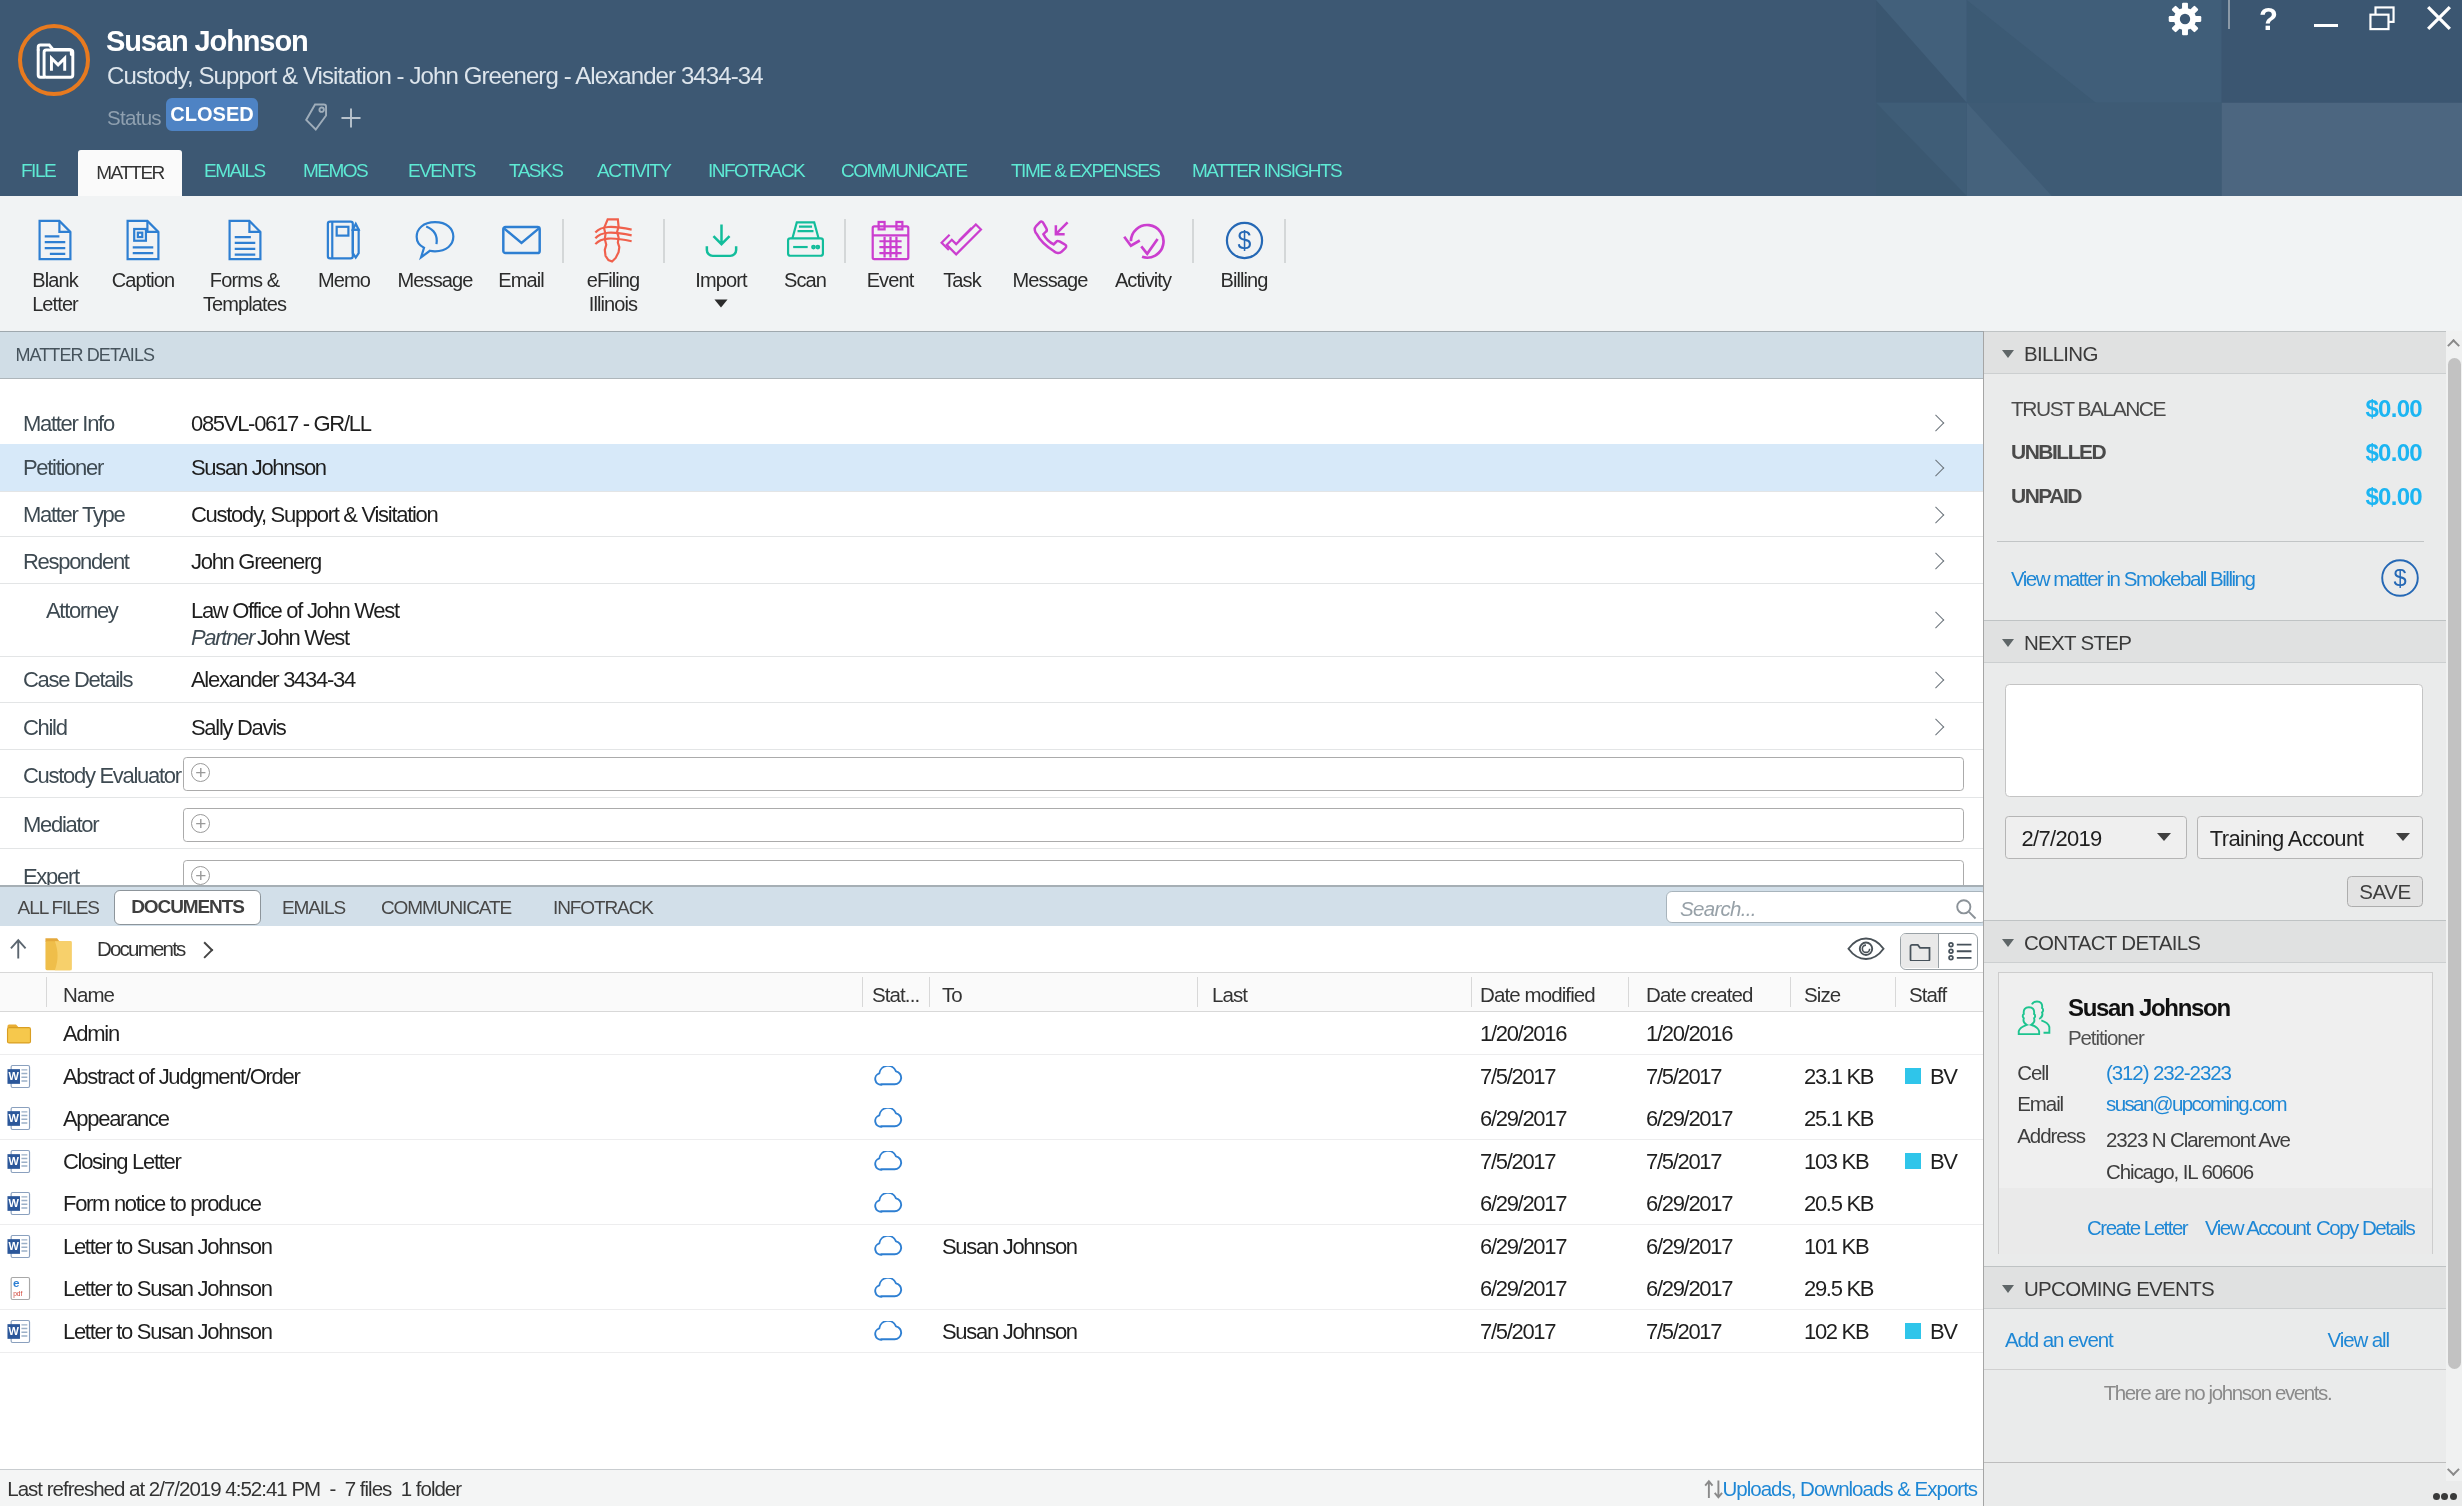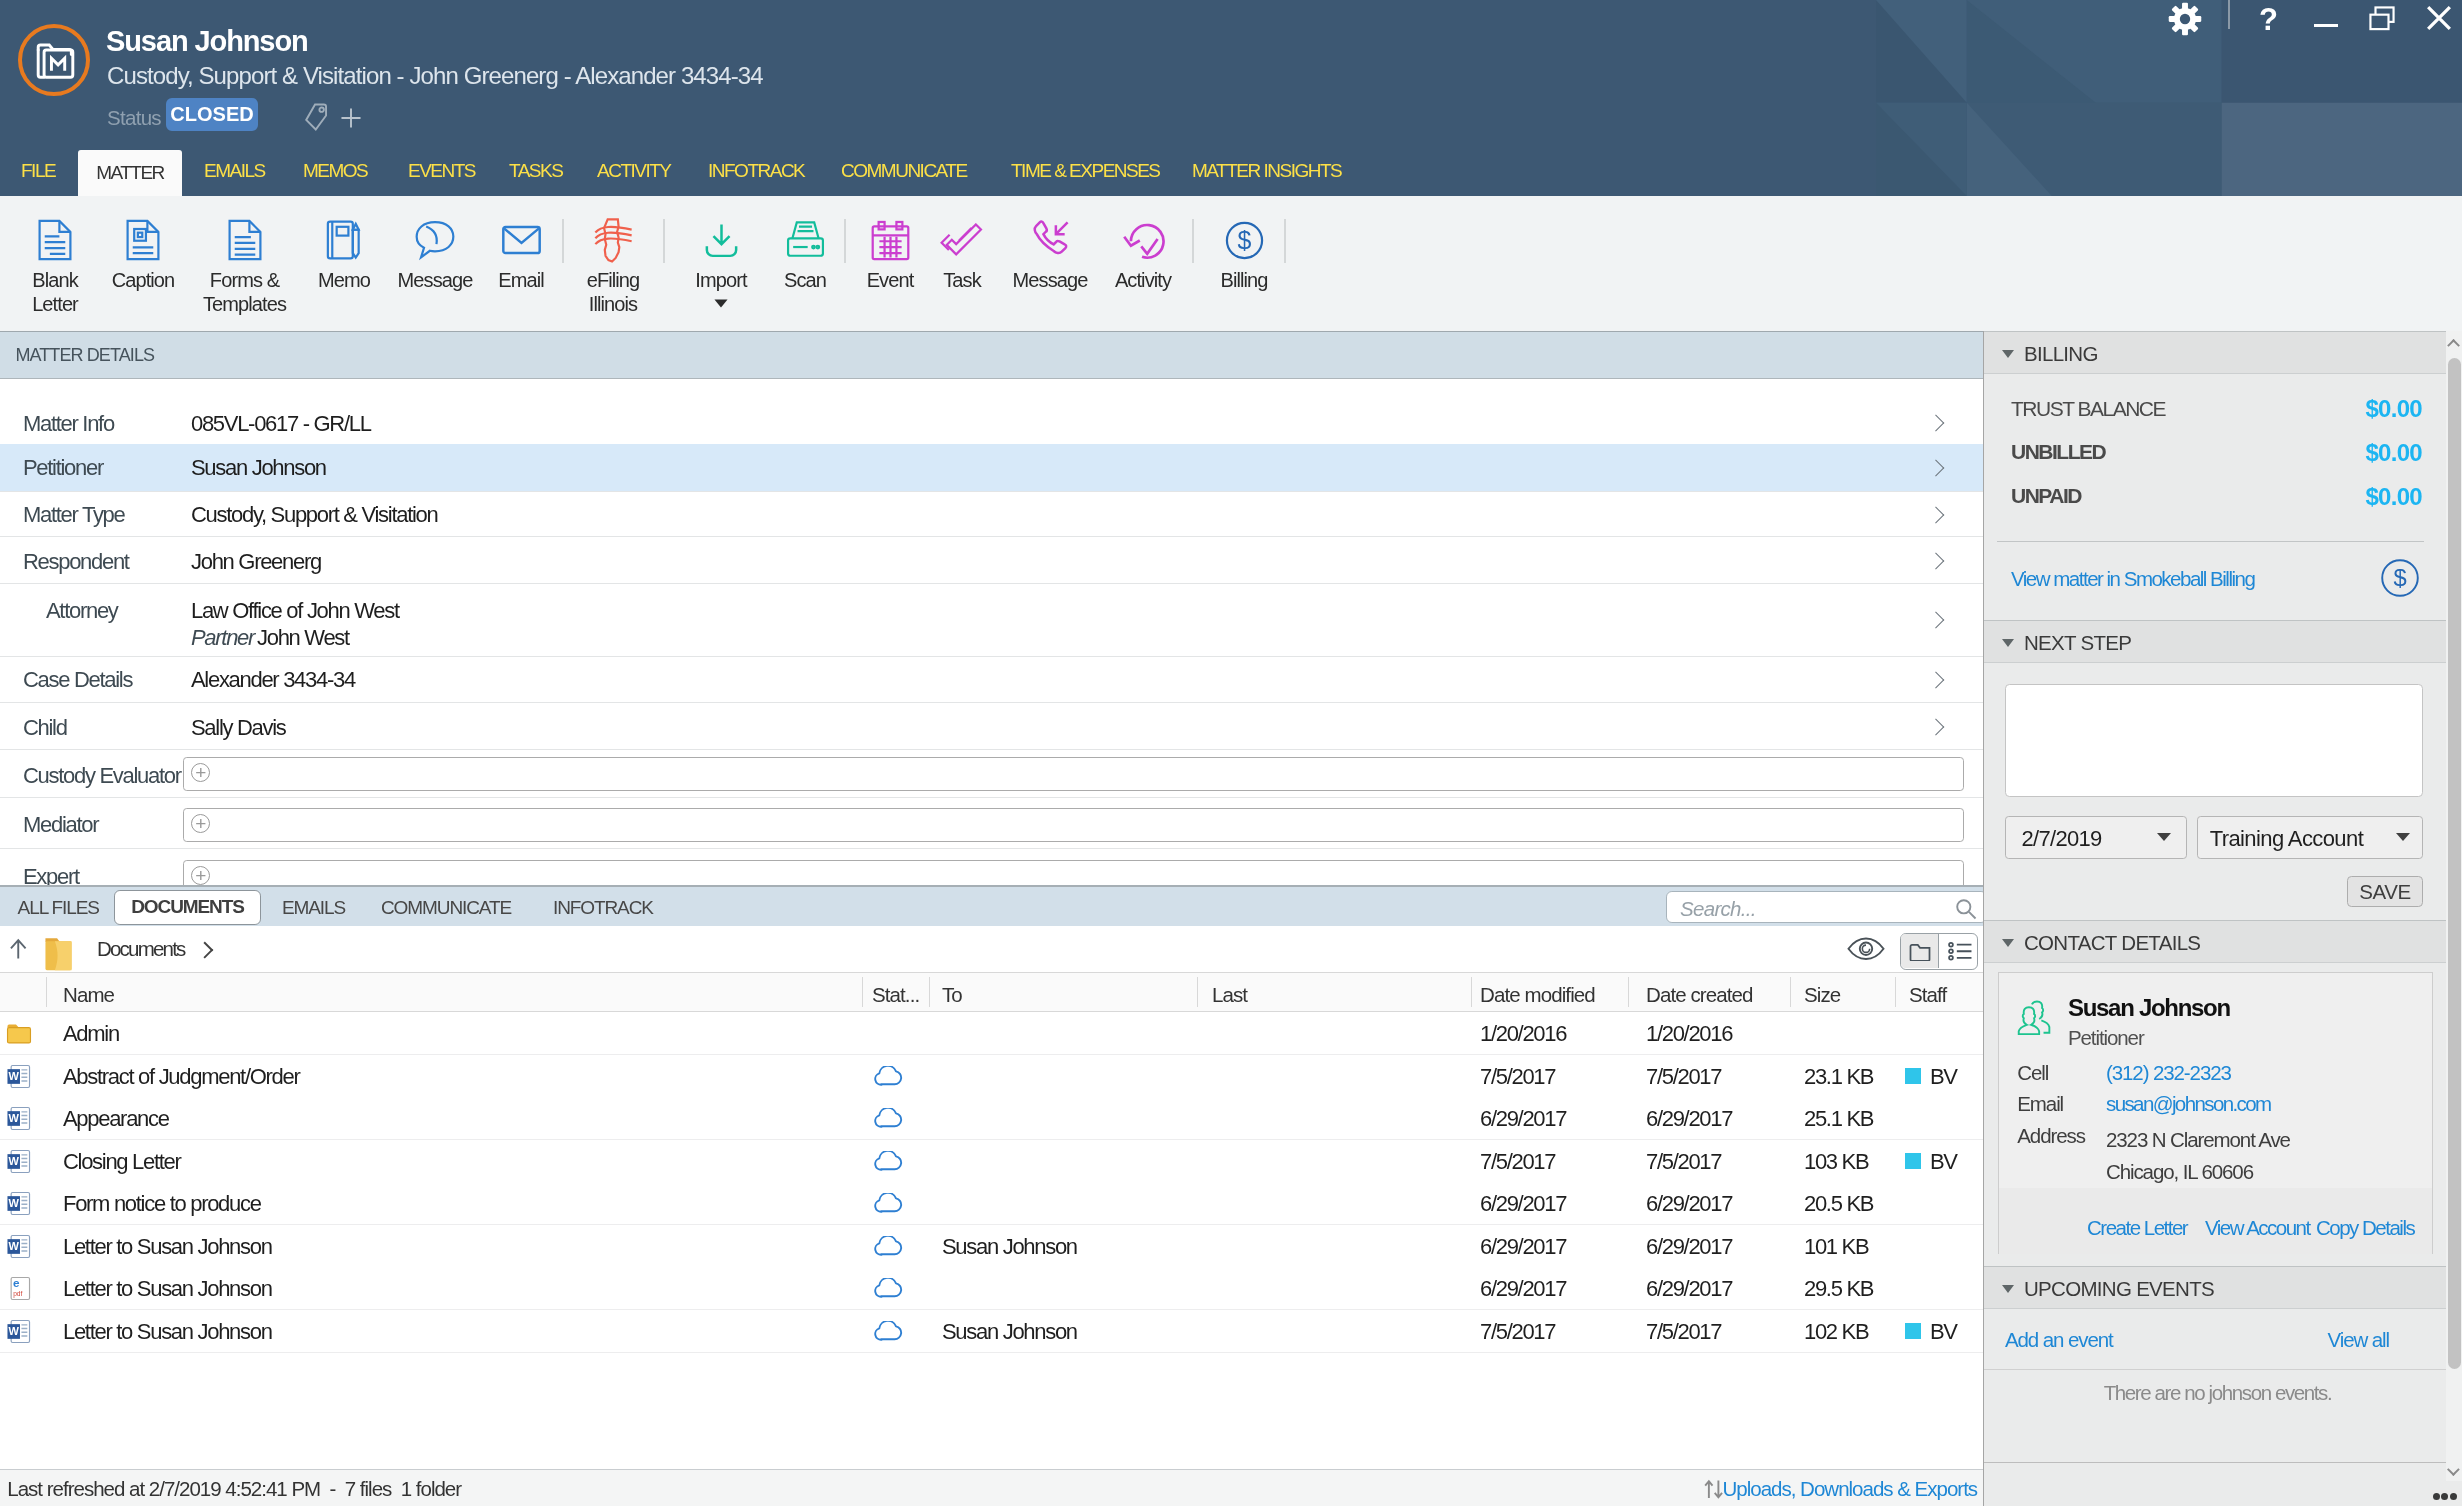--- a/index.html
+++ b/index.html
@@ -10,21 +10,21 @@
 
   
   #header { position:absolute; left:0; top:0; width:2462px; height:196px; background:#3d5873; }
   #hdr-deco { position:absolute; right:0; top:0; width:586px; height:196px; }
   #avatar { position:absolute; left:18.3px; top:24px; width:72px; height:72px; border:4.4px solid #e87a1f; border-radius:50%; }
   #title { position:absolute; left:106px; top:25px; font-size:29px; font-weight:bold; color:#fff; letter-spacing:-1.1px; white-space:nowrap; }
   #subtitle { position:absolute; left:107px; top:62px; font-size:24px; color:#dde5ec; letter-spacing:-0.9px; white-space:nowrap; }
   #status-lbl { position:absolute; left:107px; top:106px; font-size:20.5px; color:#8fa0b0; letter-spacing:-0.7px; }
   #status-badge { position:absolute; left:166px; top:98px; width:92px; height:33px; background:#4e83c4; border-radius:5.9px; color:#fff; font-size:20px; font-weight:bold; text-align:center; line-height:33px; }
   
-  .tab { position:absolute; top:160px; font-size:19px; color:#fde047; letter-spacing:-1.5px; white-space:nowrap; }
+  .tab { position:absolute; top:160px; font-size:19px; color:#5eead4; letter-spacing:-1.5px; white-space:nowrap; }
   #tab-active { position:absolute; left:78px; top:150px; width:104px; height:46px; background:#fafafa; border-radius:2.9px 2.9px 0 0; color:#333; font-size:19px; letter-spacing:-1.5px; text-align:center; line-height:45px; }
 
   
   #toolbar { position:absolute; left:0; top:196px; width:2462px; height:135px; background:#f1f3f4; }
   .titem { position:absolute; top:20.5px; text-align:center; }
   .titem .ibox { height:47px; display:flex; align-items:center; justify-content:center; }
   .titem .lbl { margin-top:4.4px; font-size:20px; color:#2b2b2b; line-height:24px; letter-spacing:-0.9px; }
   .tsep { position:absolute; top:23px; width:1.5px; height:44px; background:#d4d7d8; }
 
   
@@ -629,21 +629,21 @@
         <path d="M30 26 c4-2 5-6 4-9 2-1 2-5 0-6 1-6-2-9-7-9 -4 0-6 2-7 4"></path>
         <path d="M33 28 c6 2 10 5 11 9 l0 8 -8 0"></path>
         <path d="M16 10 c-5 0-8 3-7 9 -2 1-2 5 0 6 -1 3 0 7 4 9 -6 2-10 5-11 9 l0 4 28 0 0-4 c-1-4-5-7-11-9 4-2 5-6 4-9 2-1 2-5 0-6 1-6-2-9-7-9 z"></path>
       </g>
         </svg>
       <div class="abs" style="left:69px;top:21px;font-size:24px;font-weight:bold;color:#111;letter-spacing:-1.3px">Susan Johnson</div>
       <div class="abs" style="left:69px;top:53px;font-size:20.5px;color:#4f4f4f;letter-spacing:-1.1px">Petitioner</div>
       <div class="abs" style="left:18.3px;top:88px;font-size:20.5px;color:#3e3e3e;letter-spacing:-1.1px">Cell</div>
       <div class="abs" style="left:107px;top:88px;font-size:20.5px;color:#1e87d5;letter-spacing:-1.1px">(312) 232-2323</div>
       <div class="abs" style="left:18.3px;top:119px;font-size:20.5px;color:#3e3e3e;letter-spacing:-1.1px">Email</div>
-      <div class="abs" style="left:107px;top:119px;font-size:20.5px;color:#1e87d5;letter-spacing:-1.6px">susan@johnson.com</div>
+      <div class="abs" style="left:107px;top:119px;font-size:20.5px;color:#1e87d5;letter-spacing:-1.6px">susan@upcoming.com</div>
       <div class="abs" style="left:18.3px;top:151px;font-size:20.5px;color:#3e3e3e;letter-spacing:-1.1px">Address</div>
       <div class="abs" style="left:107px;top:151px;font-size:20.5px;color:#3e3e3e;letter-spacing:-1.1px;line-height:31.5px">2323 N Claremont Ave<br>Chicago, IL 60606</div>
       <div class="abs" style="left:0;top:215px;width:100%;height:66px;background:#eaeaea">
         <span class="abs" style="left:88px;top:28px;font-size:20.5px;color:#1e87d5;letter-spacing:-1.5px">Create Letter</span>
         <span class="abs" style="left:206px;top:28px;font-size:20.5px;color:#1e87d5;letter-spacing:-1.5px">View Account</span>
         <span class="abs" style="left:317px;top:28px;font-size:20.5px;color:#1e87d5;letter-spacing:-1.5px">Copy Details</span>
       </div>
     </div>
 
     <div class="shdr" style="top:935px">

